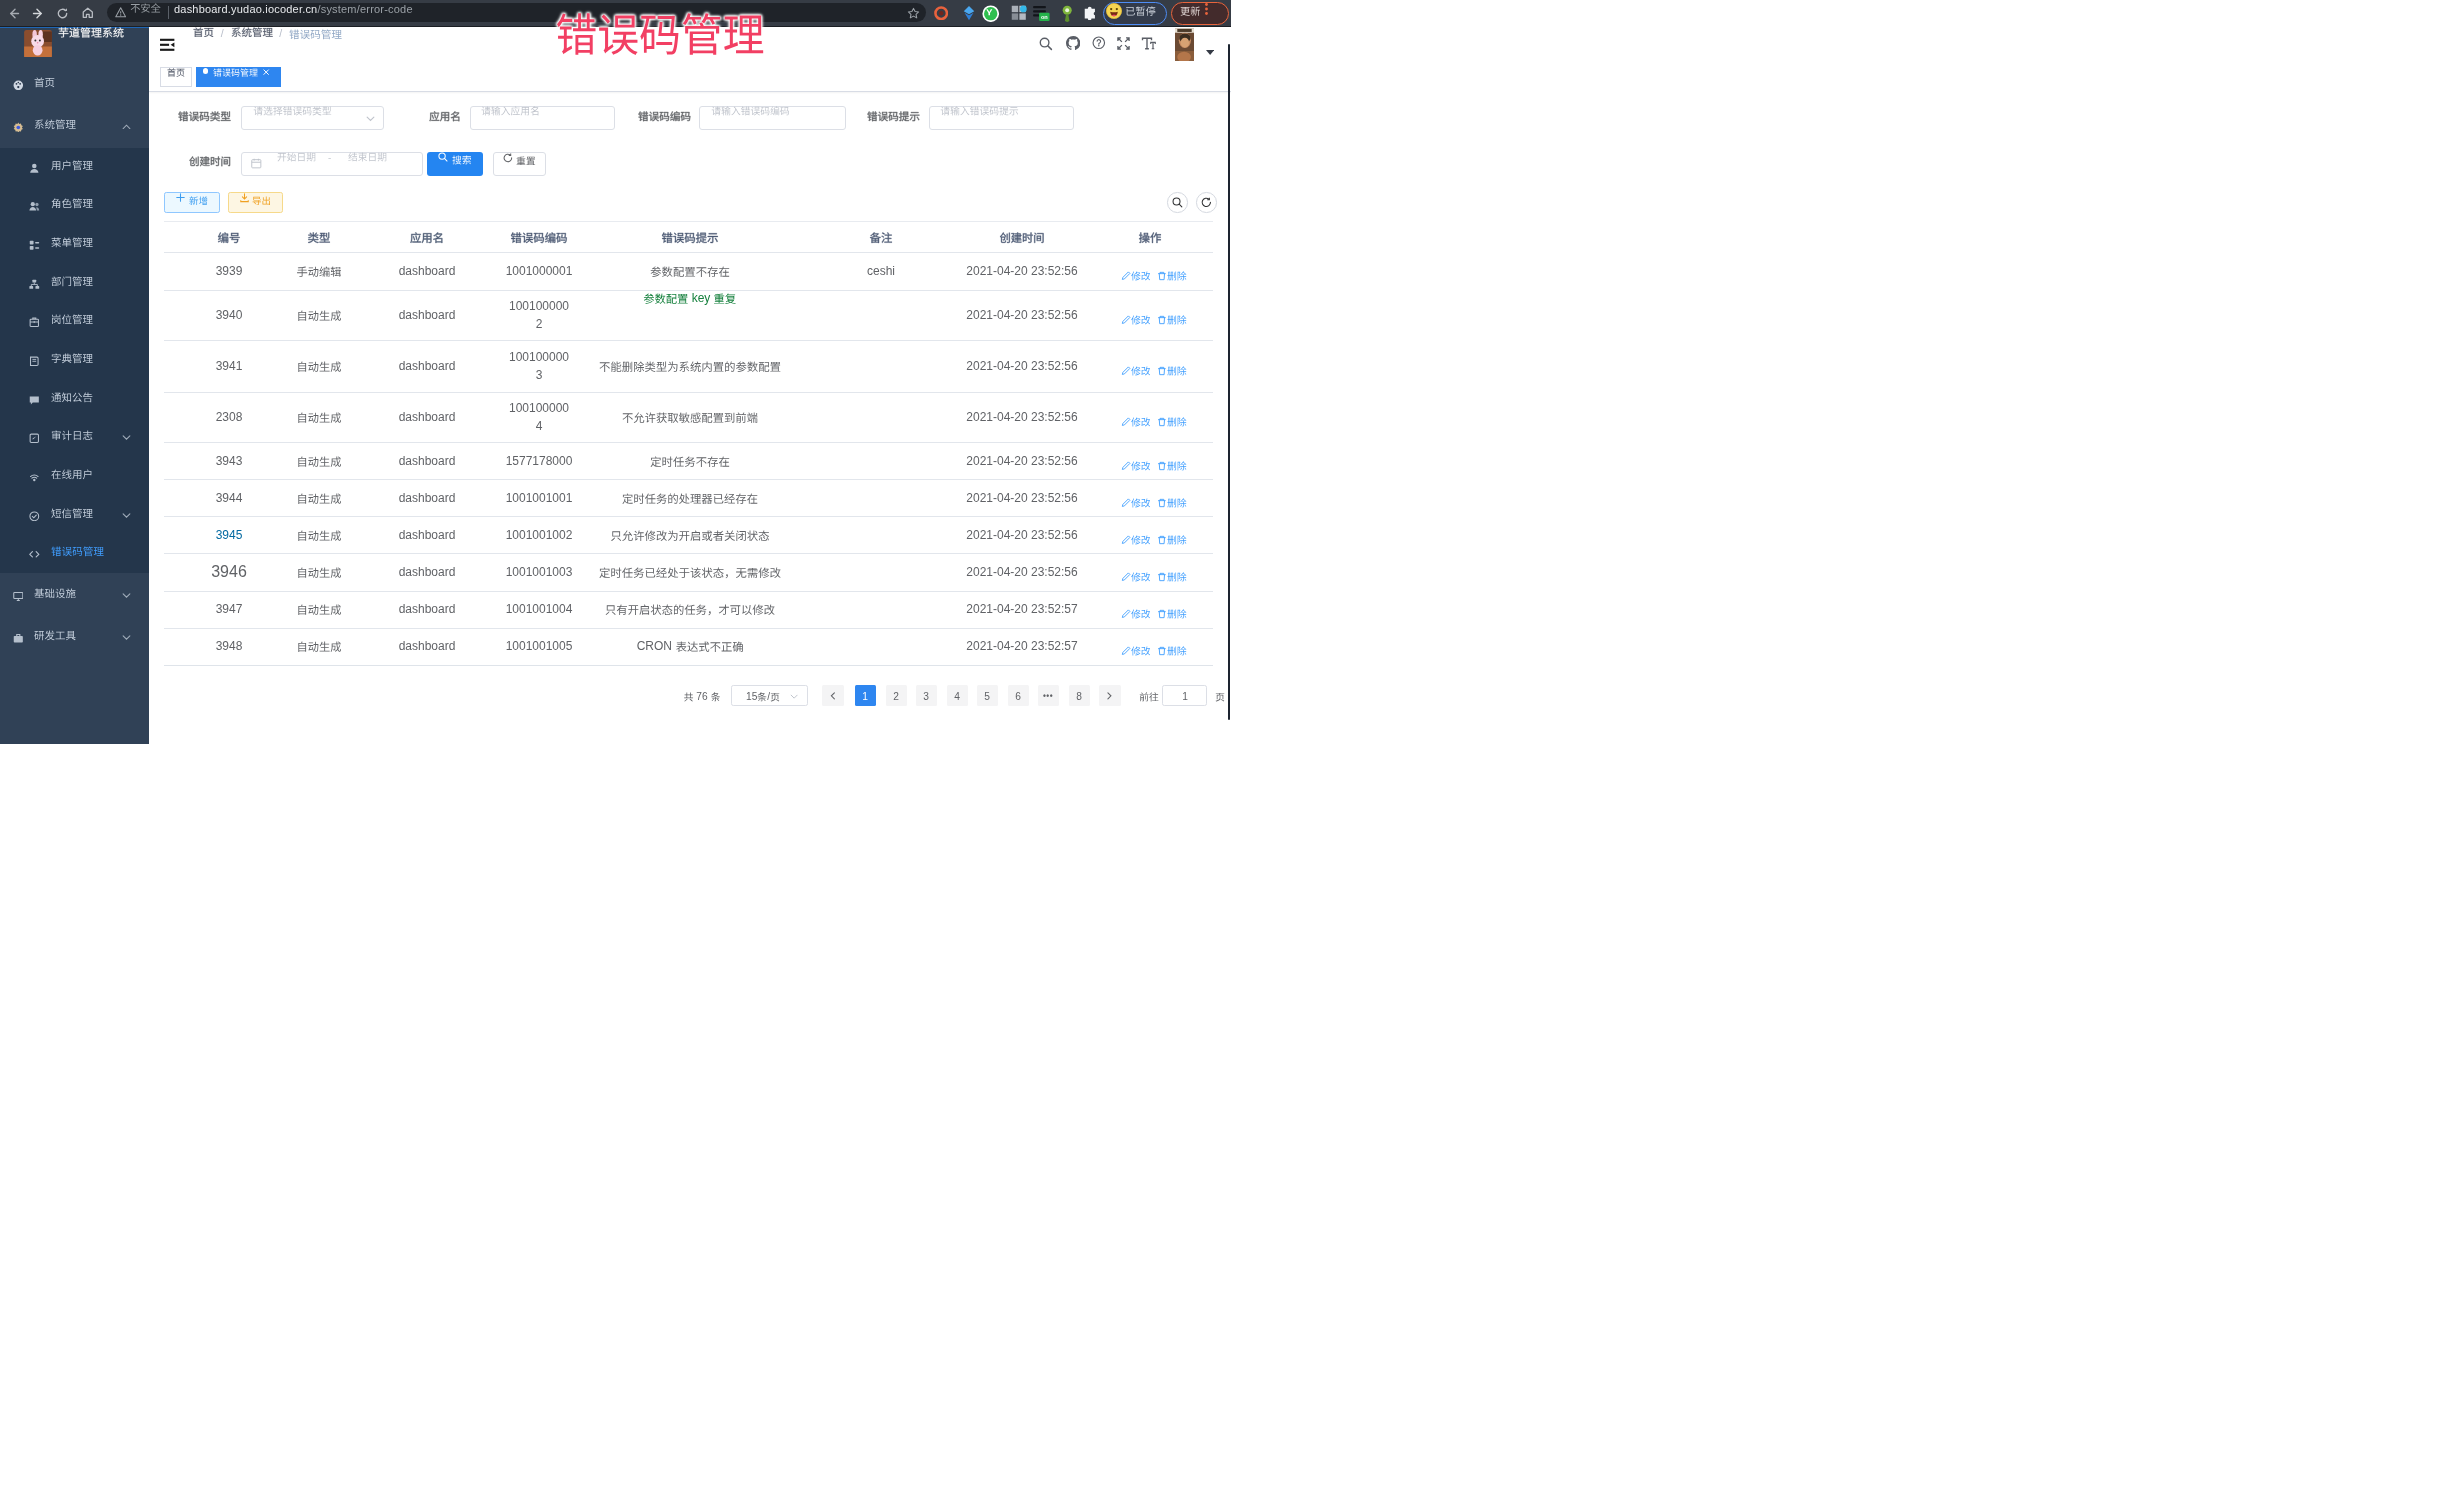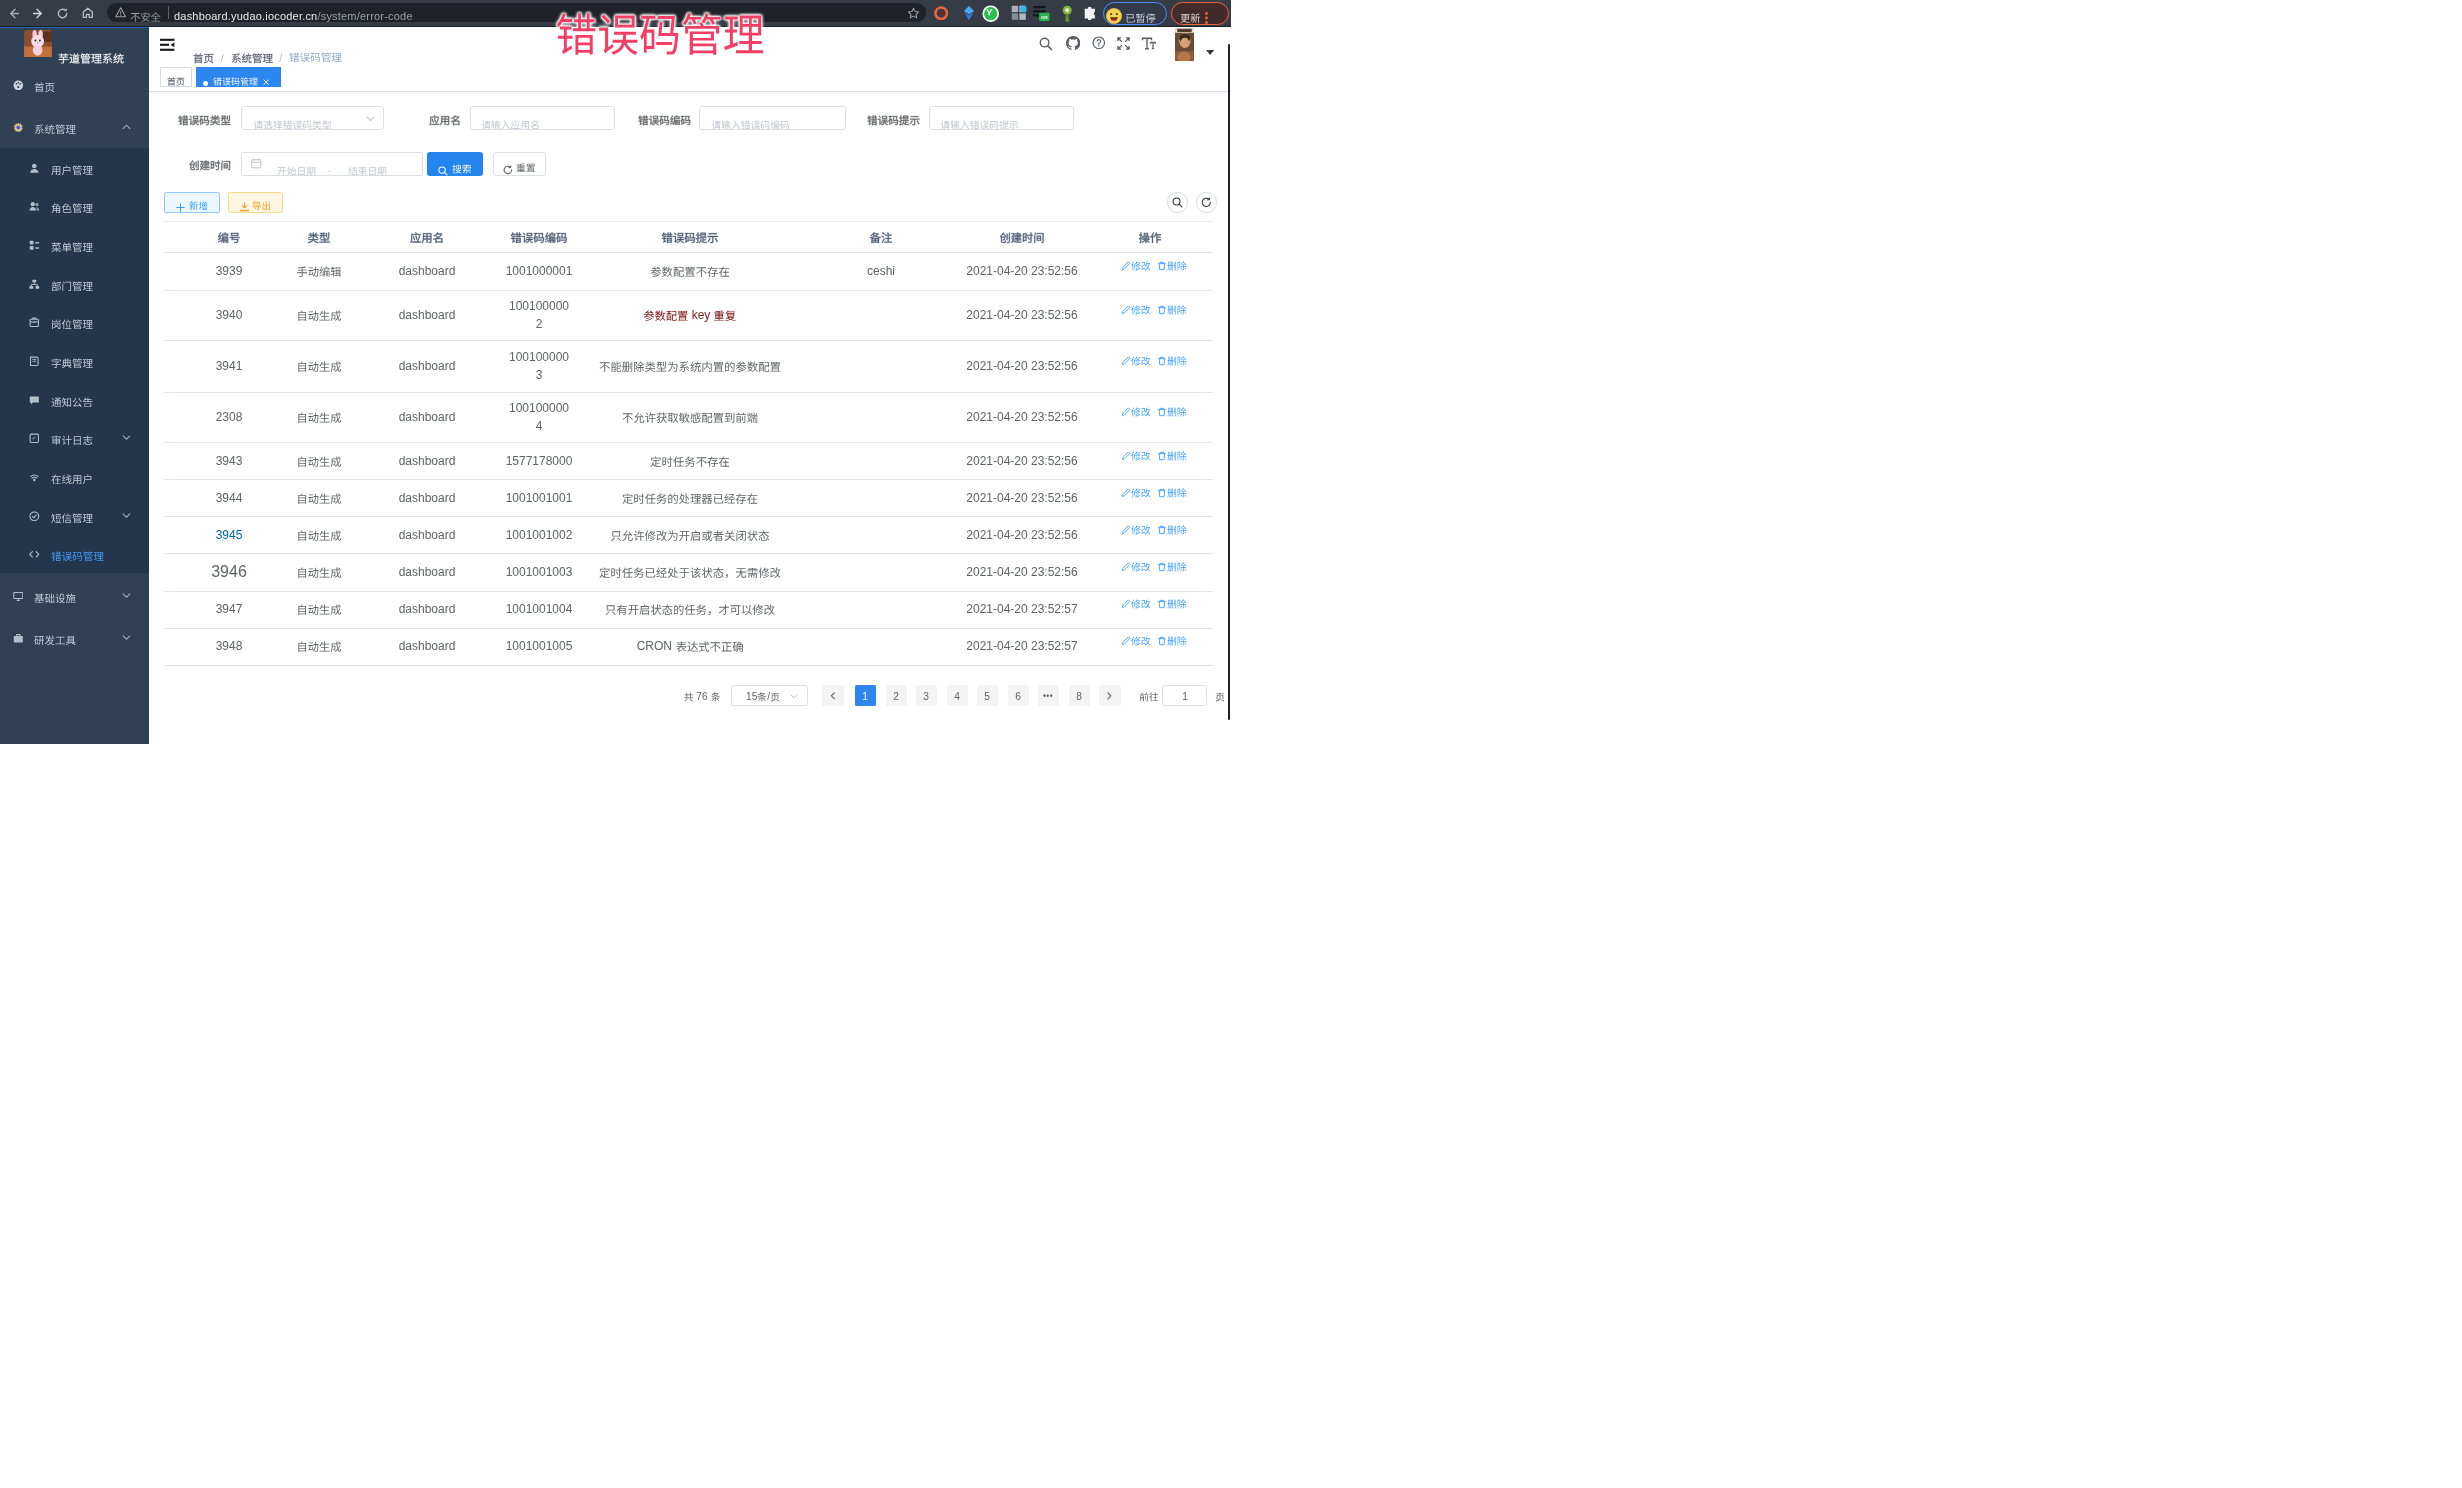--- a/index.html
+++ b/index.html
@@ -1,21 +1,21 @@
 <!DOCTYPE html>
 <html style="font-size:12px"><head><meta charset="utf-8"><style>
 
 *{margin:0;padding:0;box-sizing:border-box}
 html,body{width:1231px;height:744px;overflow:hidden}
 body{font-family:"Liberation Sans",sans-serif;position:relative;background:#fff}
 .a{position:absolute}
 svg.z{display:inline-block;fill:currentColor;vertical-align:middle}
 svg.z.b use{stroke:currentColor;stroke-width:34px}
 svg.z.sb use{stroke:currentColor;stroke-width:20px}
-.flex{display:flex;align-items:flex-end}
+.flex{display:flex;align-items:flex-start}
 .cc{transform:translate(-50%,-50%);white-space:nowrap;text-align:center}
 
 </style></head><body>
 <div class="a" style="left:0;top:0;width:1231px;height:26.5px;background:#363c45;border-bottom:1.9px solid #1c1f24">
 <svg class="a" style="left:6.8px;top:6.8px" width="13" height="13" viewBox="0 0 17 17">
       <path d="M10.5 3 5 8.5l5.5 5.5" stroke="#a6abb2" stroke-width="1.8" fill="none" stroke-linecap="round"></path>
       <path d="M5.2 8.5H15" stroke="#a6abb2" stroke-width="1.8" stroke-linecap="round"></path>
     </svg>
 <svg class="a" style="left:32px;top:6.8px" width="13" height="13" viewBox="0 0 17 17">
       <path d="M6.5 3 12 8.5 6.5 14" stroke="#d4d7db" stroke-width="1.8" fill="none" stroke-linecap="round"></path>
@@ -710,21 +710,21 @@
 <div class="a cc" style="left:229px;top:315px;color:#606266;font-size:12px">3940</div>
 <div class="a cc" style="left:319px;top:315px;color:#606266"><svg class="z" style="width:45px;height:11.4px;" viewBox="0 -880 4000 1000">
       <use href="#c95"></use>
       <use href="#c85" x="1000"></use>
       <use href="#c96" x="2000"></use>
       <use href="#c97" x="3000"></use>
     </svg></div>
 <div class="a cc" style="left:427px;top:315px;color:#606266;font-size:12px">dashboard</div>
 <div class="a cc" style="left:539px;top:306px;color:#606266;font-size:12px">100100000</div>
 <div class="a cc" style="left:539px;top:324px;color:#606266;font-size:12px">2</div>
-<div class="a cc" style="left:690px;top:315px;color:#7f1d1d"><svg class="z" style="width:45px;height:11.4px;" viewBox="0 -880 4000 1000">
+<div class="a cc" style="left:690px;top:298px;color:#15803d"><svg class="z" style="width:45px;height:11.4px;" viewBox="0 -880 4000 1000">
       <use href="#c87"></use>
       <use href="#c88" x="1000"></use>
       <use href="#c89" x="2000"></use>
       <use href="#c75" x="3000"></use>
     </svg><span style="font-size:12px">&nbsp;key&nbsp;</span><svg class="z" style="width:23px;height:11.4px;" viewBox="0 -880 2000 1000">
       <use href="#c74"></use>
       <use href="#c98" x="1000"></use>
     </svg></div>
 <div class="a cc" style="left:1022px;top:315px;color:#606266;font-size:12px">2021-04-20 23:52:56</div>
 <div class="a flex" style="left:1121px;top:315px;height:0;color:#3f9eff;white-space:nowrap">

